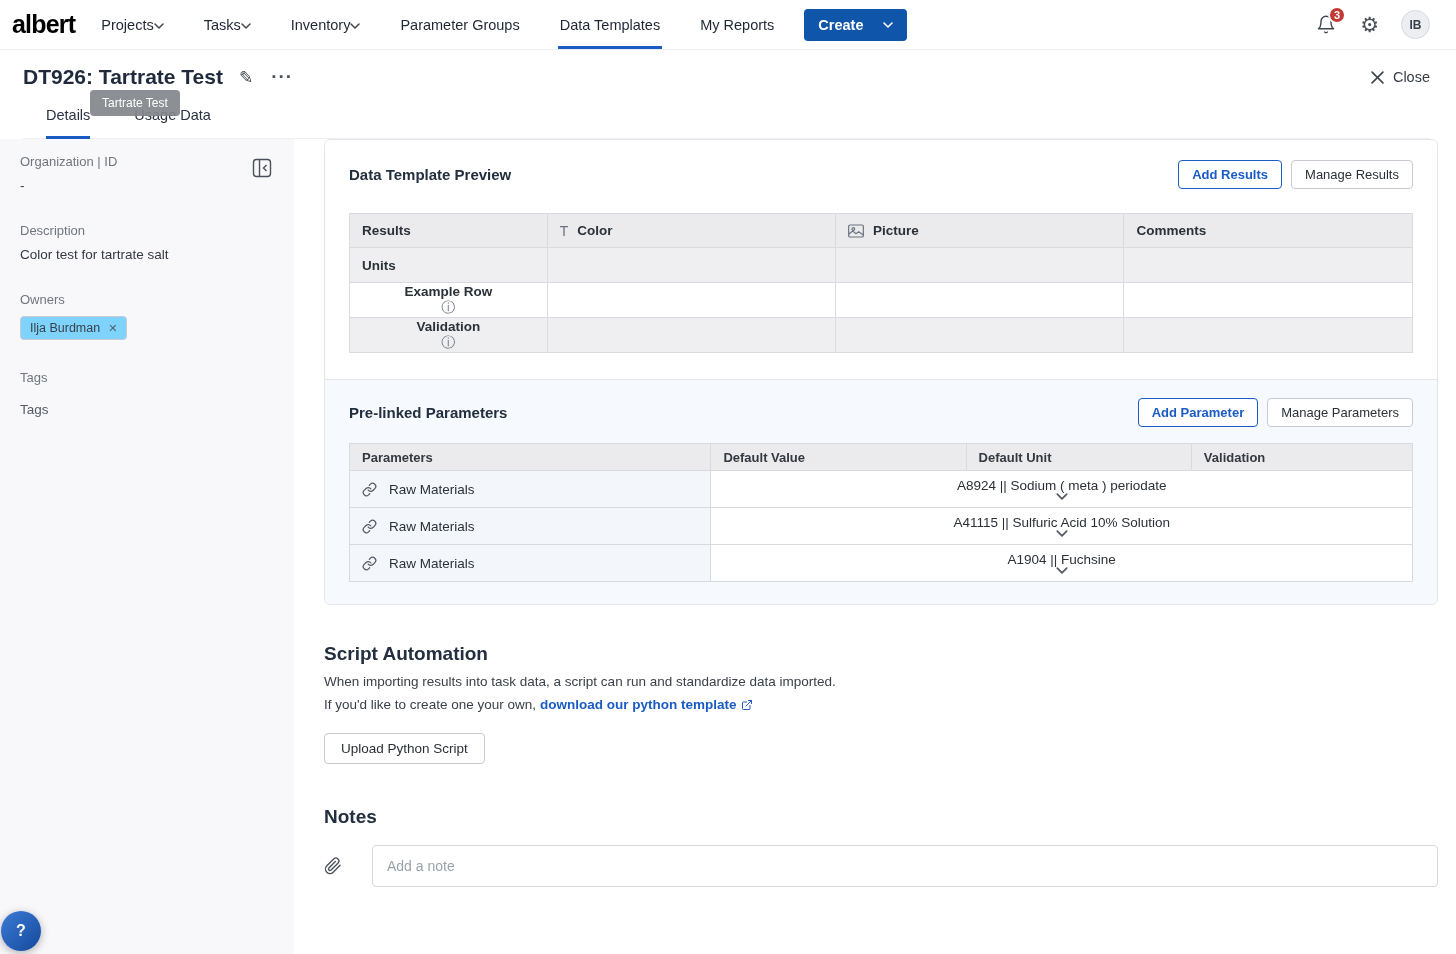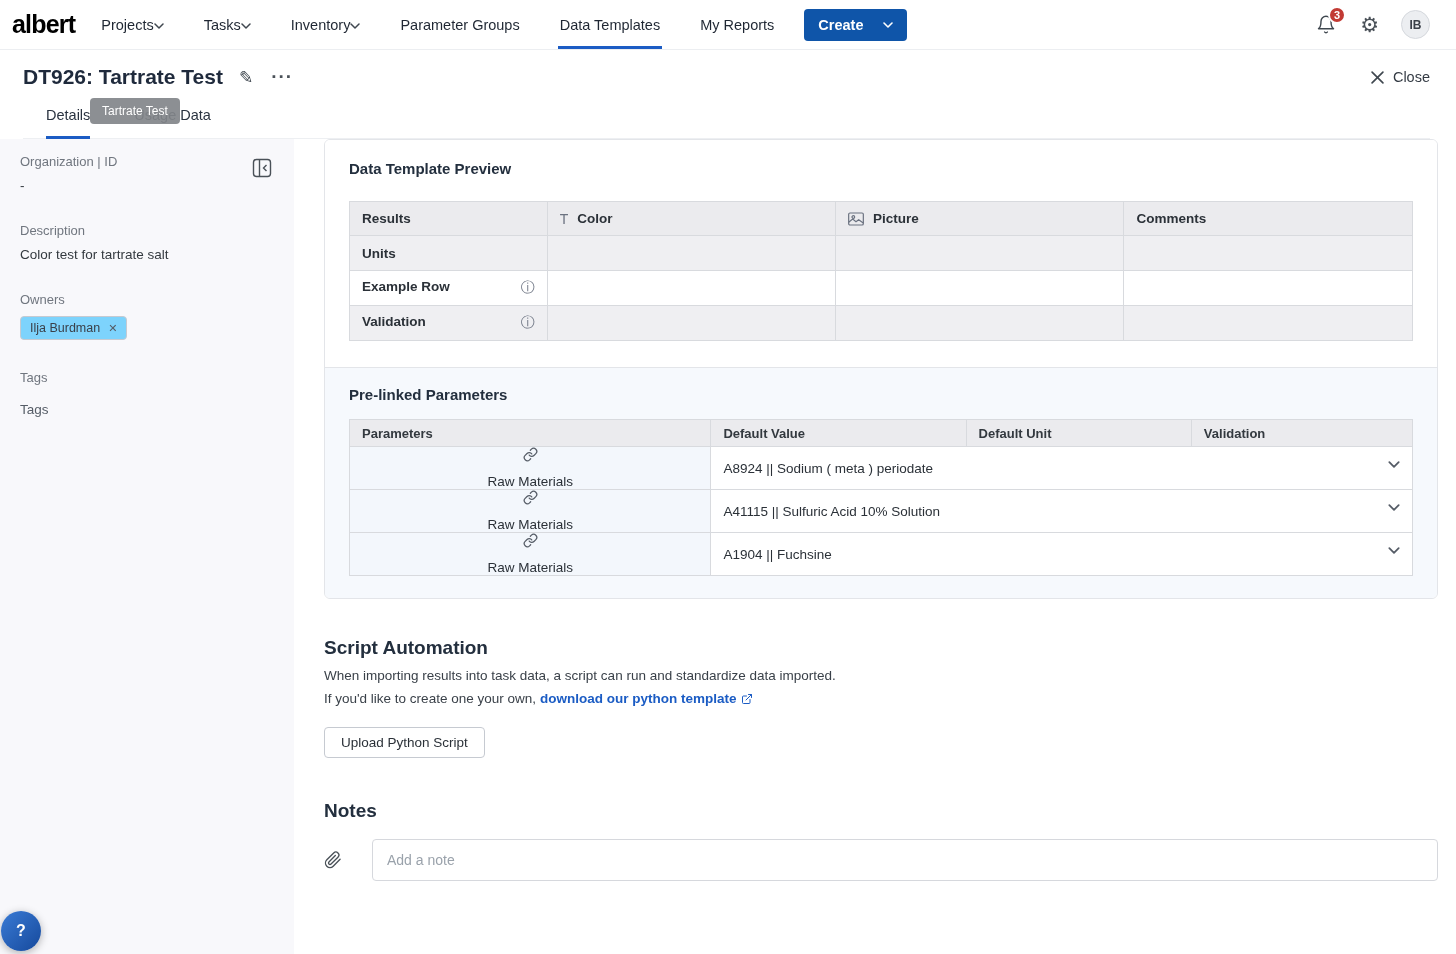--- a/index.html
+++ b/index.html
@@ -57,21 +57,21 @@
     display:flex; align-items:center; justify-content:center; cursor:pointer;
   }
   
   .page-header{ position:relative; padding:15px 26px 0 23px; background:#fff; }
   .title-row{ display:flex; align-items:center; }
   h1{ font-size:21px; font-weight:700; color:#1f2a3c; }
   .pencil{ margin-left:16px; font-size:17px; color:#3f474f; cursor:pointer; }
   .dots{ margin-left:18px; font-size:19px; font-weight:700; color:#4a5158; letter-spacing:1px; cursor:pointer; line-height:0.6; }
   .close-wrap{ margin-left:auto; display:flex; align-items:center; gap:9px; cursor:pointer; font-size:14.5px; color:#343b44; }
   .tooltip{
-    position:absolute; left:90px; top:48px; z-index:6;
+    position:absolute; left:90px; top:40px; z-index:6;
     background:rgba(130,133,138,0.92); color:#fff;
     font-size:12px; padding:6px 12px; border-radius:4px;
   }
   .tabs{ display:flex; gap:44px; padding:18px 0 0 23px; border-bottom:1px solid #edeff2; }
   .tab{ padding-bottom:13px; font-size:14.5px; color:#2a3340; cursor:pointer; border-bottom:3px solid transparent; margin-bottom:-1px; }
   .tab.active{ border-bottom-color:var(--accent); }
   
   .content{ flex:1; display:flex; overflow:hidden; }
   .sidebar{
     width:294px; flex-shrink:0; background:#f8f8fb;
@@ -107,32 +107,32 @@
   table{ width:100%; border-collapse:collapse; table-layout:fixed; }
   .results-table{ margin-top:24px; }
   .results-table th, .results-table td{
     border:1px solid #d8dade; height:35px; padding:0 12px;
     font-size:13.5px; text-align:left; color:#2b3138;
   }
   .results-table thead th{ background:#ebebee; font-weight:600; height:34px; }
   .row-grey td{ background:#efeff2; }
   .row-white td{ background:#fff; }
   .label-cell{ font-weight:600; }
-  .cell-flex{ display:flex; align-items:flex-start; justify-content:space-between; }
+  .cell-flex{ display:flex; align-items:center; justify-content:space-between;flex-direction:column; }
   .head-flex{ display:flex; align-items:center; gap:9px; }
   .ticon{ font-size:14px; font-weight:500; color:#6b7280; }
   .info{ font-size:14px; color:#6b7280; font-weight:400; cursor:pointer; }
   .params-table{ margin-top:16px; background:#fff; }
   .params-table th{
     border:1px solid #d8dade; background:#ebebee;
     height:27px; padding:0 12px; font-size:13px; font-weight:600; text-align:left; color:#33393f;
   }
   .params-table td{ border:1px solid #d8dade; height:37px; padding:0 12px; font-size:13.5px; }
   .param-name{ background:#f3f7fc; }
-  .pname-flex{ display:flex; align-items:center; gap:12px;flex-direction:column; }
+  .pname-flex{ display:flex; align-items:center; gap:12px; }
   .param-value{ background:#fff; cursor:pointer; }
   .param-value .chevd{ color:#555c66; }
   
   .script-section{ margin-top:38px; }
   .block-title{ font-size:19px; font-weight:700; color:#232f3e; }
   .script-line{ font-size:13.5px; color:#3a4149; margin-top:7px; line-height:1.2; }
   .script-line:first-of-type{ margin-top:9px; }
   .dl-link{ color:var(--accent); font-weight:600; cursor:pointer; text-decoration:none; display:inline-flex; align-items:center; gap:5px; margin-left:4px; }
   .upload-btn{ margin-top:20px; padding:7px 16px; font-size:13.5px; }
   
@@ -260,20 +260,24 @@
     </div>
   </aside>
 
   <main class="main">
 
     <section class="card">
 
       <div class="card-top">
         <div class="section-head">
           <div class="section-title">Data Template Preview</div>
+          <div class="btn-group">
+            <button class="btn btn-blue">Add Results</button>
+            <button class="btn">Manage Results</button>
+          </div>
         </div>
         <table class="results-table">
           <colgroup>
               <col style="width:18.6%">
               <col style="width:27.13%">
               <col style="width:27.13%">
               <col>
             </colgroup>
           <thead>
             <tr>
@@ -326,20 +330,24 @@
               <td></td>
               <td></td>
             </tr>
           </tbody>
         </table>
       </div>
 
       <div class="card-bottom">
         <div class="section-head">
           <div class="section-title">Pre-linked Parameters</div>
+          <div class="btn-group">
+            <button class="btn btn-blue">Add Parameter</button>
+            <button class="btn">Manage Parameters</button>
+          </div>
         </div>
         <table class="params-table">
           <colgroup>
               <col style="width:34%">
               <col style="width:24%">
               <col style="width:21.2%">
               <col>
             </colgroup>
           <thead>
             <tr>

